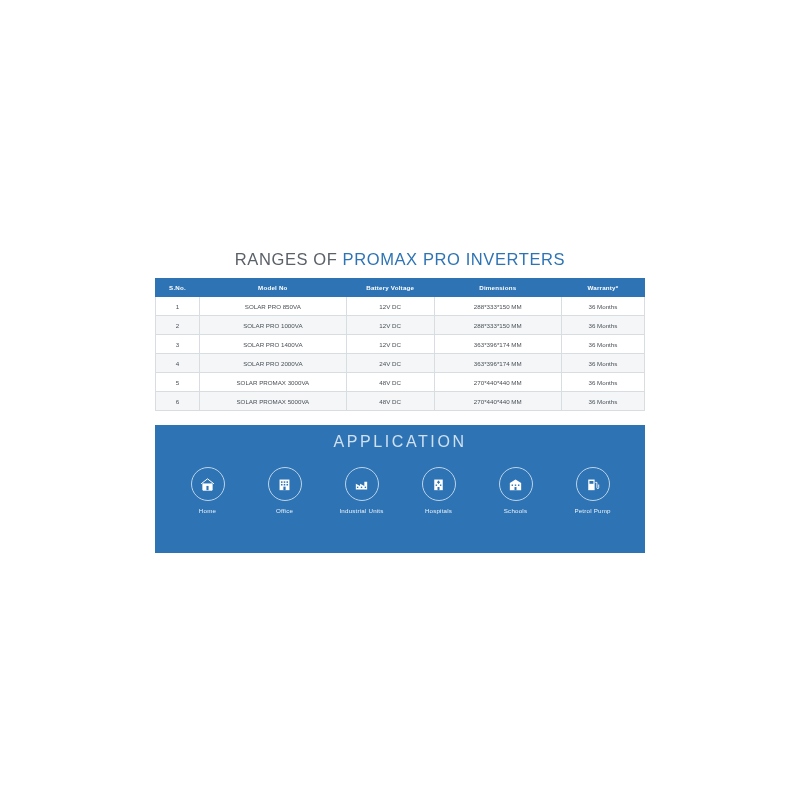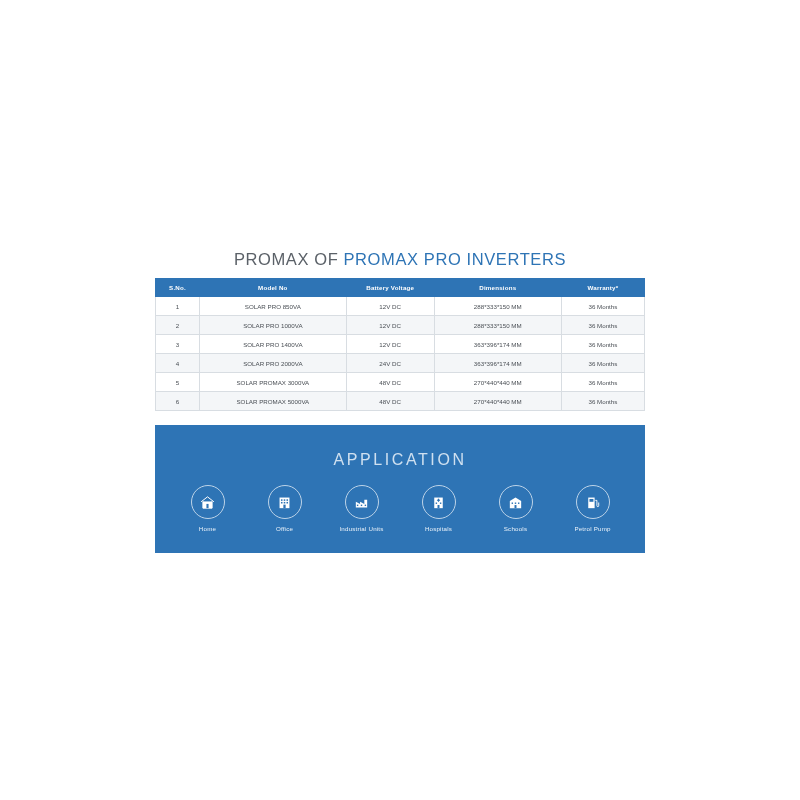--- a/index.html
+++ b/index.html
@@ -79,21 +79,21 @@
     width: 490px;
     height: 128px;
     position: relative;
   }
   .app-title {
     text-align: center;
     color: #cfe0f0;
     font-size: 16px;
     letter-spacing: 2.6px;
     font-weight: 400;
-    padding-top: 26px;
+    padding-top: 8px;
   }
   .app-items {
     display: flex;
     justify-content: center;
     gap: 17px;
     margin-top: 16px;
   }
   .app-item {
     width: 60px;
     text-align: center;
@@ -120,21 +120,21 @@
     white-space: nowrap;
   }
 </style>
 </head>
 <body>
 
 <div class="page">
   <div class="content">
 
     <div class="heading">
-      <span>PROMAX OF </span><span class="accent">PROMAX PRO INVERTERS</span>
+      <span>RANGES OF </span><span class="accent">PROMAX PRO INVERTERS</span>
     </div>
 
     <table class="spec">
       <colgroup>
         <col class="c1">
           <col class="c2">
           <col class="c3">
           <col class="c4">
           <col class="c5">
       </colgroup>

